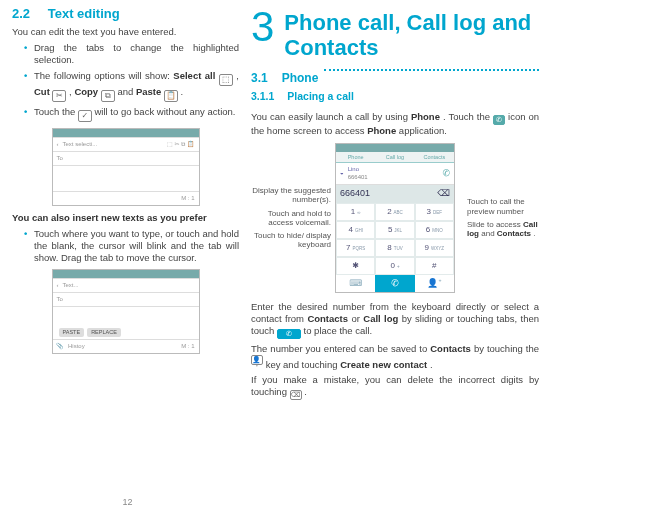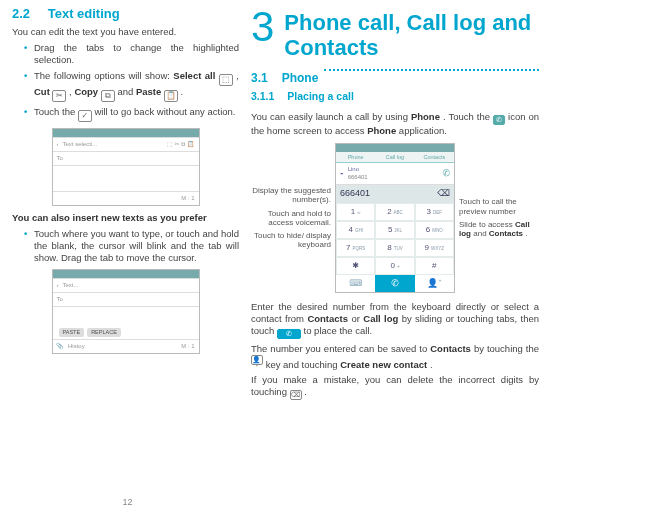--- a/index.html
+++ b/index.html
@@ -29,21 +29,21 @@
   .chapTitle{ color: #00a6ce; font-size: 22px; font-weight: bold; line-height: 1.15; flex: 1; padding-top: 4px; }
   h3.sub { color: #00a6ce; font-size: 12px; font-weight: bold; margin: 8px 0 4px 0; display: flex; }
   h3.sub .dots { flex: 1; border-bottom: 2px dotted #00a6ce; margin-left: 6px; height: 0; position: relative; top: -2px; }
   h4.subsub { color: #00a6ce; font-size: 10.5px; font-weight: bold; margin: 4px 0 8px 0; }
   h4.subsub .n { margin-right: 10px; }
 
   
   .dialerWrap { display: flex; align-items: center; margin: 6px 0 8px 0; }
   .labelsL, .labelsR { width: 84px; font-size: 8px; color: #555; display: flex; flex-direction: column; justify-content: space-around; }
   .labelsL { text-align: right; padding-right: 4px; }
-  .labelsR { text-align: left;  padding-left: 4px; }
+  .labelsR { text-align: left;  padding-left: 12px; }
   .lblLine { padding: 2px 0; line-height: 1.15; }
   .dialer { width: 120px; border: 1px solid #bbb; }
   .dialer .top { background: #7aa; height: 8px; }
   .dialer .tabs { display: flex; font-size: 5.5px; background: #eef3f3; }
   .dialer .tabs div { flex: 1; text-align: center; padding: 2px 0; color: #6aa; border-bottom: 1px solid #9cc; }
   .dialer .sug { display: flex; align-items: center; padding: 3px 4px; font-size: 6px; color: #66a; gap: 4px; border-bottom: 1px solid #ddd; }
   .dialer .sug .ph { margin-left: auto; color: #5aa; font-size: 9px; }
   .dialer .field { background: #dde7e7; font-size: 9px; color: #335; padding: 3px 4px; display: flex; justify-content: space-between; align-items: center; }
   .dialer .pad { display: grid; grid-template-columns: repeat(3, 1fr); }
   .dialer .pad div { border: 0.5px solid #e3ebeb; text-align: center; font-size: 8px; color: #557; padding: 3px 0; }

